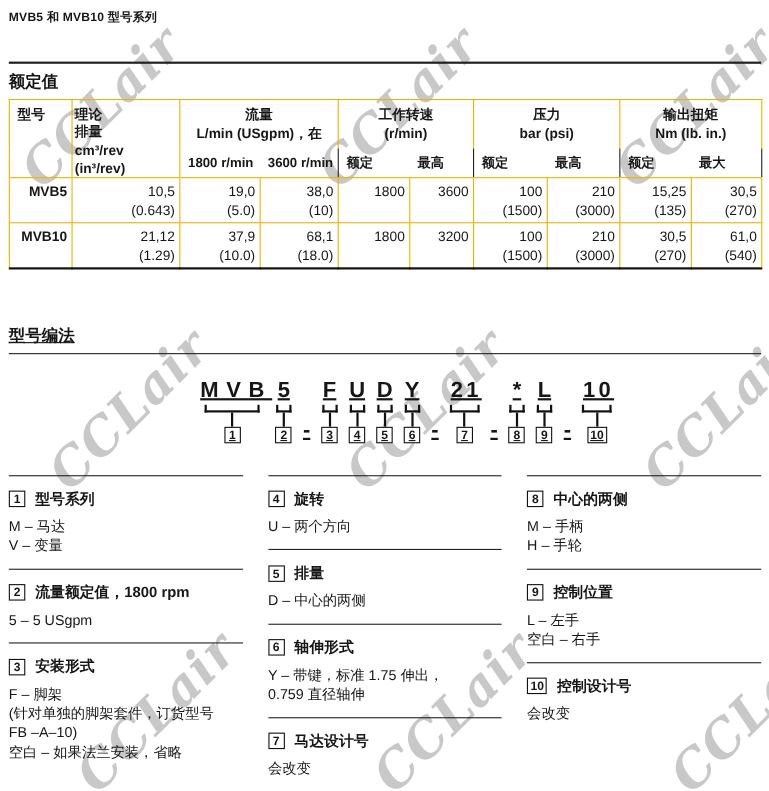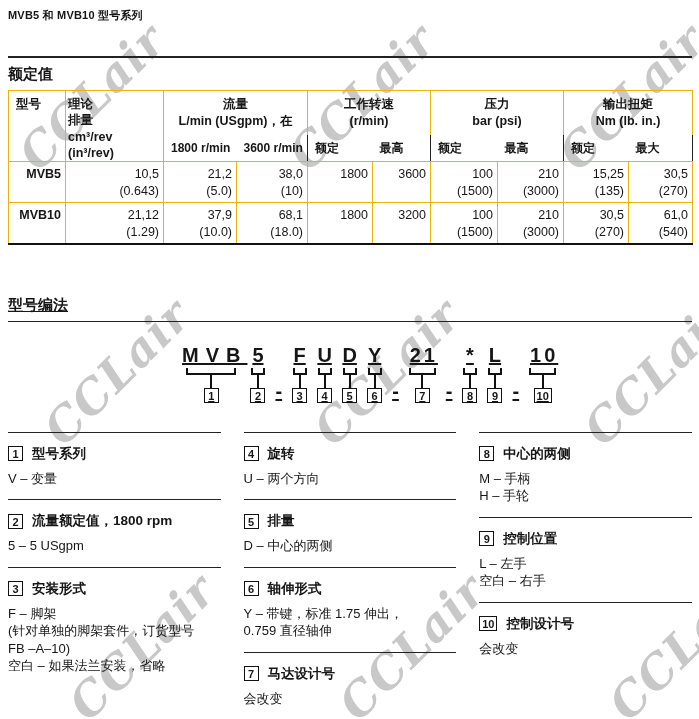--- a/index.html
+++ b/index.html
@@ -163,21 +163,21 @@
             <th class="sub">最高</th>
             <th class="sub gs">额定</th>
             <th class="sub">最高</th>
             <th class="sub gs">额定</th>
             <th class="sub">最大</th>
           </tr>
           <tr>
             <td class="model">MVB5</td>
             <td class="">10,5
 (0.643)</td>
-            <td class="">21,2
+            <td class="">19,0
 (5.0)</td>
             <td class="">38,0
 (10)</td>
             <td class="">1800</td>
             <td class="">3600</td>
             <td class="">100
 (1500)</td>
             <td class="">210
 (3000)</td>
             <td class="">15,25
@@ -287,20 +287,21 @@
       </div>
   </div>
 
   <div id="legend">
       <div class="leg-col">
         <div class="leg-item">
           <div class="leg-title">
             <span class="numbox">1</span>
             <span class="leg-title-text">型号系列</span>
           </div>
+          <div class="leg-line">M – 马达</div>
           <div class="leg-line">V – 变量</div>
         </div>
         <div class="leg-item">
           <div class="leg-title">
             <span class="numbox">2</span>
             <span class="leg-title-text">流量额定值，1800 rpm</span>
           </div>
           <div class="leg-line">5 – 5 USgpm</div>
         </div>
         <div class="leg-item">

